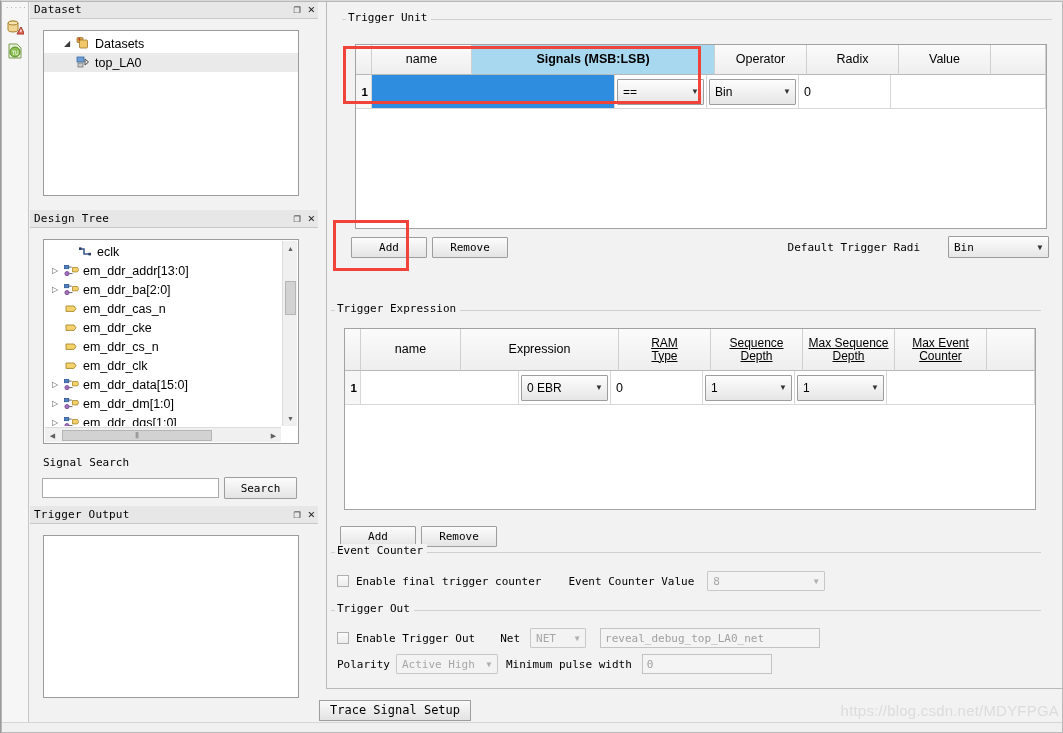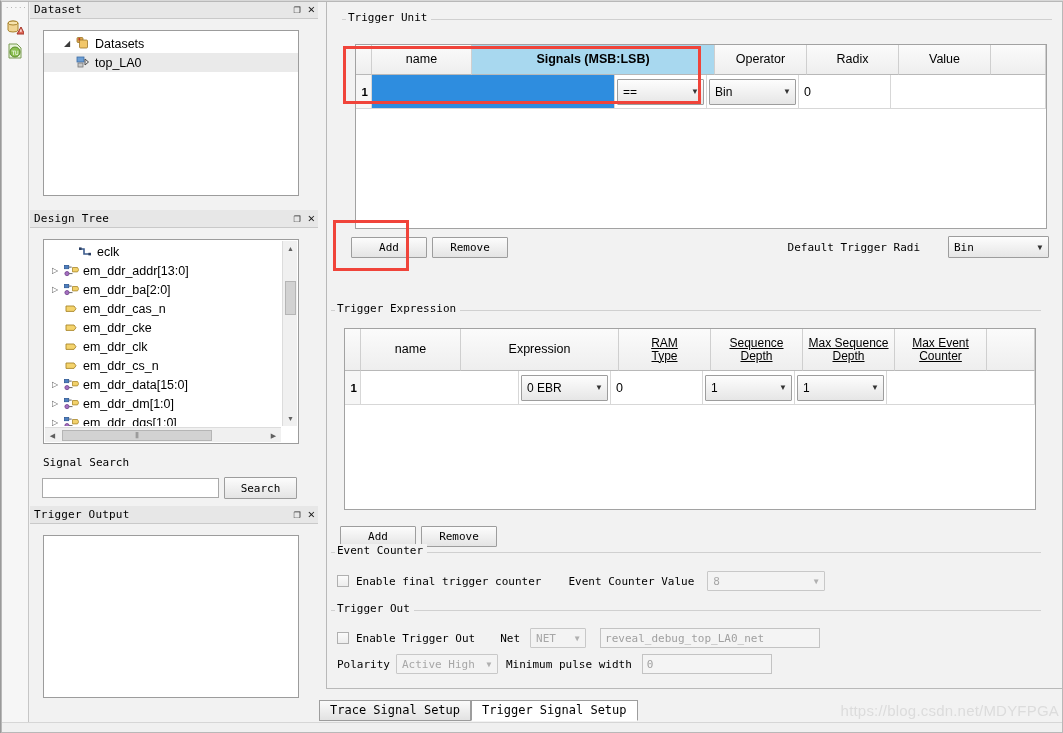--- a/index.html
+++ b/index.html
@@ -369,31 +369,31 @@
             <span class="lbl">em_ddr_cke</span>
           </div>
 
           <div class="tree-row">
             <span class="arrow"></span>
             <span class="ico">
               <svg width="16" height="14" viewBox="0 0 16 14">
                 <path d="M3 4 h8 l2 2.7 -2 2.7 h-8 z" fill="#f4d36c" stroke="#a8862b" stroke-width=".9"></path>
               </svg>
             </span>
+            <span class="lbl">em_ddr_cs_n</span>
+          </div>
+
+          <div class="tree-row">
+            <span class="arrow"></span>
+            <span class="ico">
+              <svg width="16" height="14" viewBox="0 0 16 14">
+                <path d="M3 4 h8 l2 2.7 -2 2.7 h-8 z" fill="#f4d36c" stroke="#a8862b" stroke-width=".9"></path>
+              </svg>
+            </span>
             <span class="lbl">em_ddr_clk</span>
-          </div>
-
-          <div class="tree-row">
-            <span class="arrow"></span>
-            <span class="ico">
-              <svg width="16" height="14" viewBox="0 0 16 14">
-                <path d="M3 4 h8 l2 2.7 -2 2.7 h-8 z" fill="#f4d36c" stroke="#a8862b" stroke-width=".9"></path>
-              </svg>
-            </span>
-            <span class="lbl">em_ddr_cs_n</span>
           </div>
 
           <div class="tree-row">
             <span class="arrow">▷</span>
             <span class="ico">
               <svg width="16" height="14" viewBox="0 0 16 14">
                 <path d="M9.5 3.5 h5 l1.2 2.2 -1.2 2.2 h-5 z" fill="#f2d16b" stroke="#a8862b" stroke-width=".8"></path>
                 <rect x="1.5" y="1.5" width="4.2" height="3.2" fill="#4e7fc0" stroke="#2f5a94" stroke-width=".8"></rect>
                 <circle cx="4" cy="9.6" r="2.1" fill="#a46fc0" stroke="#6d3f8a" stroke-width=".8"></circle>
                 <path d="M5.7 3.1 h3 M6.1 9.6 h3.4" stroke="#555" stroke-width=".9"></path>
@@ -638,23 +638,20 @@
 
   </div>
 
   <div class="redbox" style="left:342px; top:45px; width:358px; height:58px;"></div>
   <div class="redbox" style="left:332px; top:219px; width:76px; height:51px;"></div>
 
   <div class="tabs" style="left:318px; bottom:12px; height:22px;">
     <div class="tab inactive">
       <span>Trace Signal Setup</span>
     </div>
-    <div class="tab active">
-      <span>Trigger Signal Setup</span>
-    </div>
   </div>
 
   <div class="watermark">https://blog.csdn.net/MDYFPGA</div>
 
   <div class="statusbar"></div>
   <div class="outer-frame"></div>
 
 </div>
 
 </body></html>

